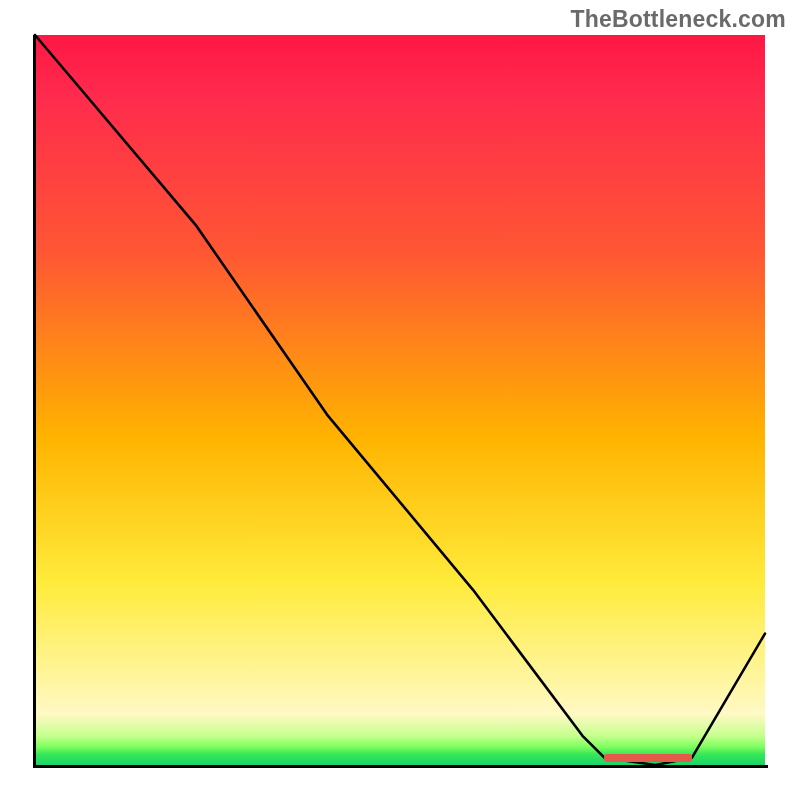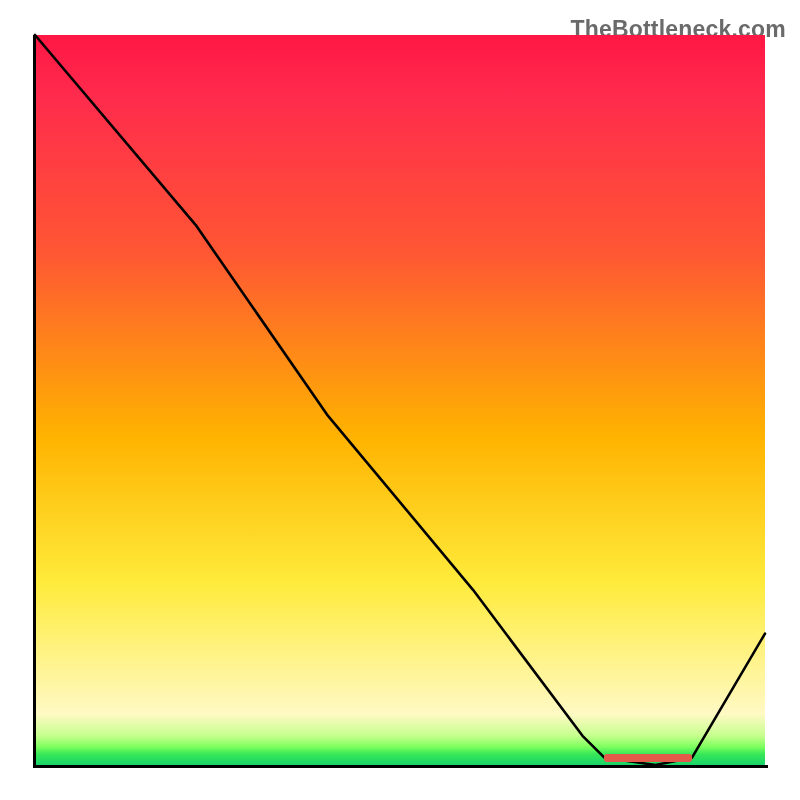--- a/index.html
+++ b/index.html
@@ -11,21 +11,21 @@
     font-family: Arial, Helvetica, sans-serif;
     overflow: hidden;
   }
   .wrap {
     position: relative;
     width: 800px;
     height: 800px;
   }
   .watermark {
     position: absolute;
-    top: 16px;
+    top: 6px;
     right: 14px;
     font-size: 23px;
     font-weight: 600;
     color: #6a6a6a;
     letter-spacing: 0.2px;
   }
   .plot-area {
     position: absolute;
     left: 35px;
     top: 35px;

